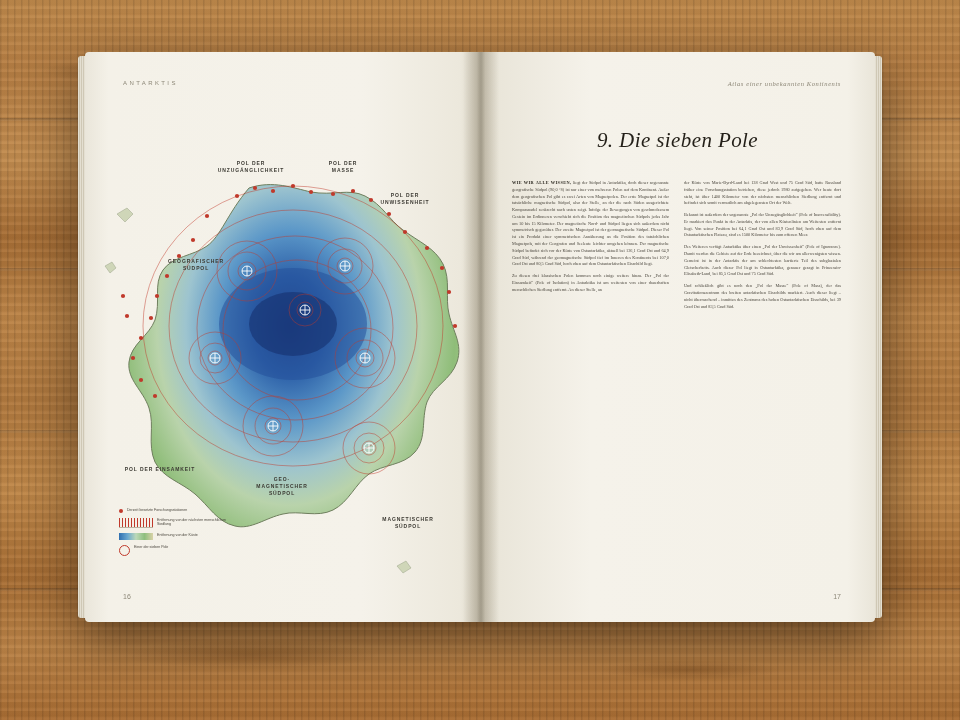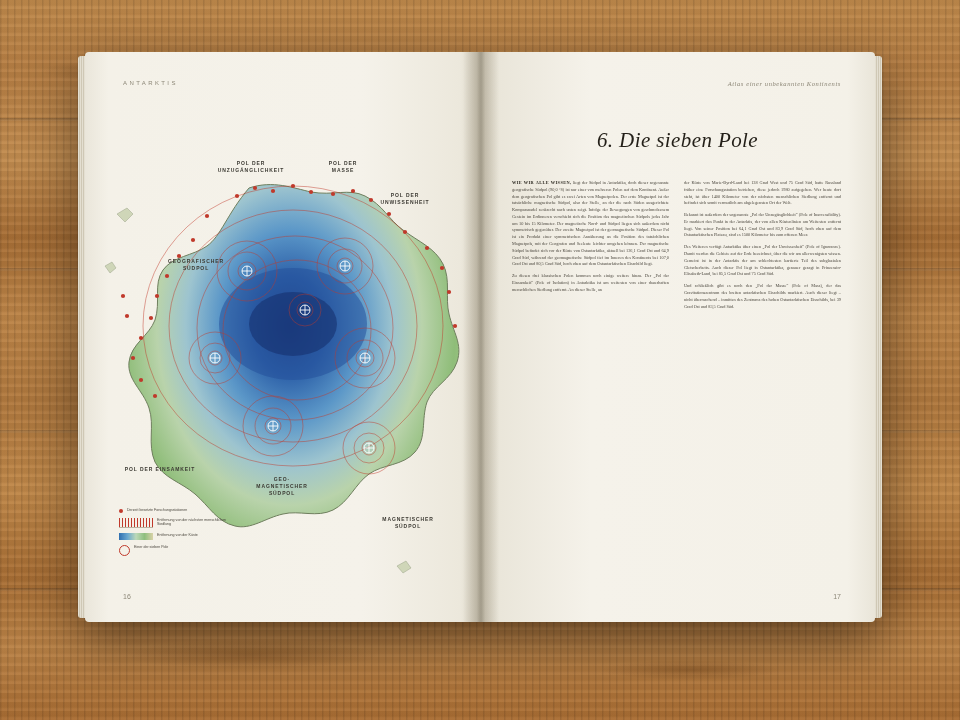--- a/index.html
+++ b/index.html
@@ -291,21 +291,21 @@
         </div>
       </div>
     </div>
 
     <div class="folio l">16</div>
   </div>
 
   <div class="page right">
     <div class="running-head r">Atlas einer unbekannten Kontinents</div>
 
-    <div class="chapter-title">6. Die sieben Pole</div>
+    <div class="chapter-title">9. Die sieben Pole</div>
 
     <div class="cols">
       <div class="col">
         <p>
           <span class="smallcaps">WIE WIR ALLE WISSEN,</span><span> liegt der Südpol in Antarktika, doch dieser sogenannte geografische Südpol (90,0 °S) ist nur einer von mehreren Polen auf dem Kontinent. Außer dem geografischen Pol gibt es zwei Arten von Magnetpolen. Der erste Magnetpol ist der tatsächliche magnetische Südpol, also der Stelle, an der die nach Süden ausgerichtete Kompassnadel senkrecht nach unten zeigt. Infolge der Bewegungen von geschmolzenem Gestein im Erdinneren verschiebt sich die Position des magnetischen Südpols jedes Jahr um 10 bis 15 Kilometer. Der magnetische Nord- und Südpol liegen sich außerdem nicht symmetrisch gegenüber. Der zweite Magnetpol ist der geomagnetische Südpol. Dieser Pol ist ein Produkt einer symmetrischen Annäherung an die Position des tatsächlichen Magnetpols, mit der Geografen und Seeleute leichter umgehen können. Der magnetische Südpol befindet sich vor der Küste von Ostantarktika, aktuell bei 136,1 Grad Ost und 64,9 Grad Süd, während der geomagnetische Südpol tief im Inneren des Kontinents bei 107,0 Grad Ost und 80,5 Grad Süd, hoch oben auf dem Ostantarktischen Eisschild liegt.</span>
         </p>
         <p>
           <span>Zu diesen drei klassischen Polen kommen noch einige weitere hinzu. Der „Pol der Einsamkeit“ (Pole of Isolation) in Antarktika ist am weitesten von einer dauerhaften menschlichen Siedlung entfernt. An dieser Stelle, an</span>
         </p>
       </div>

